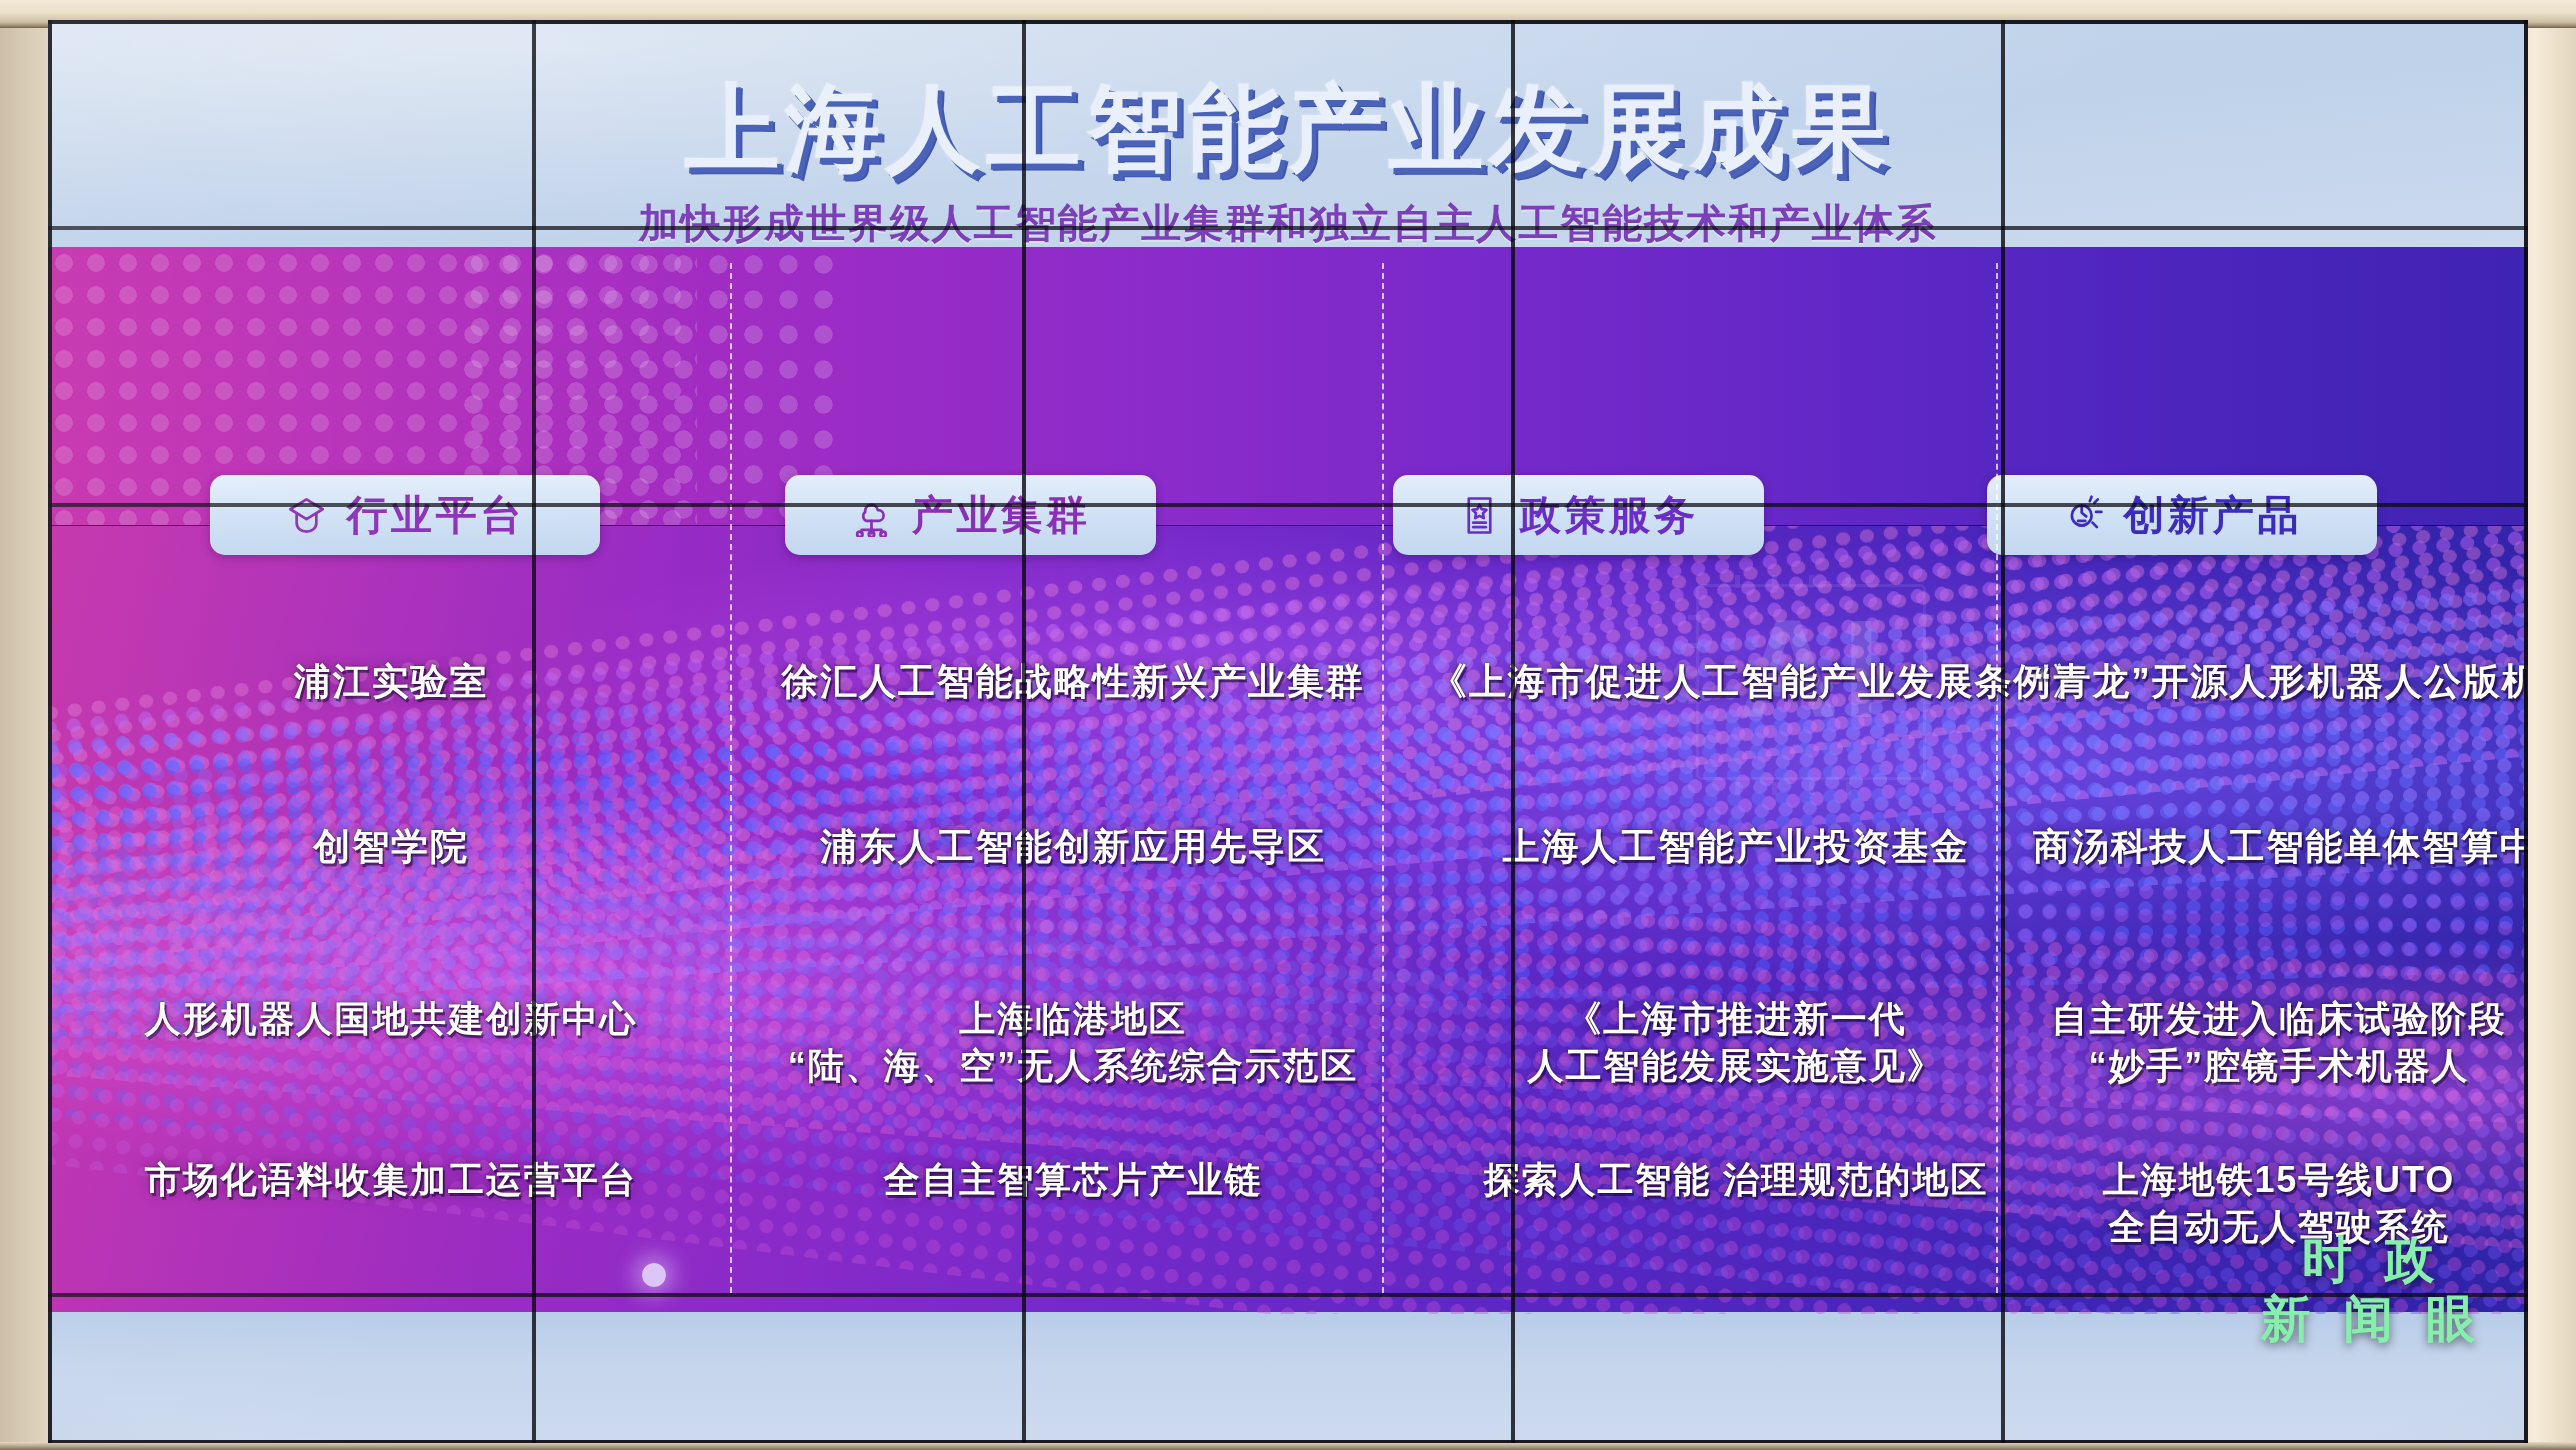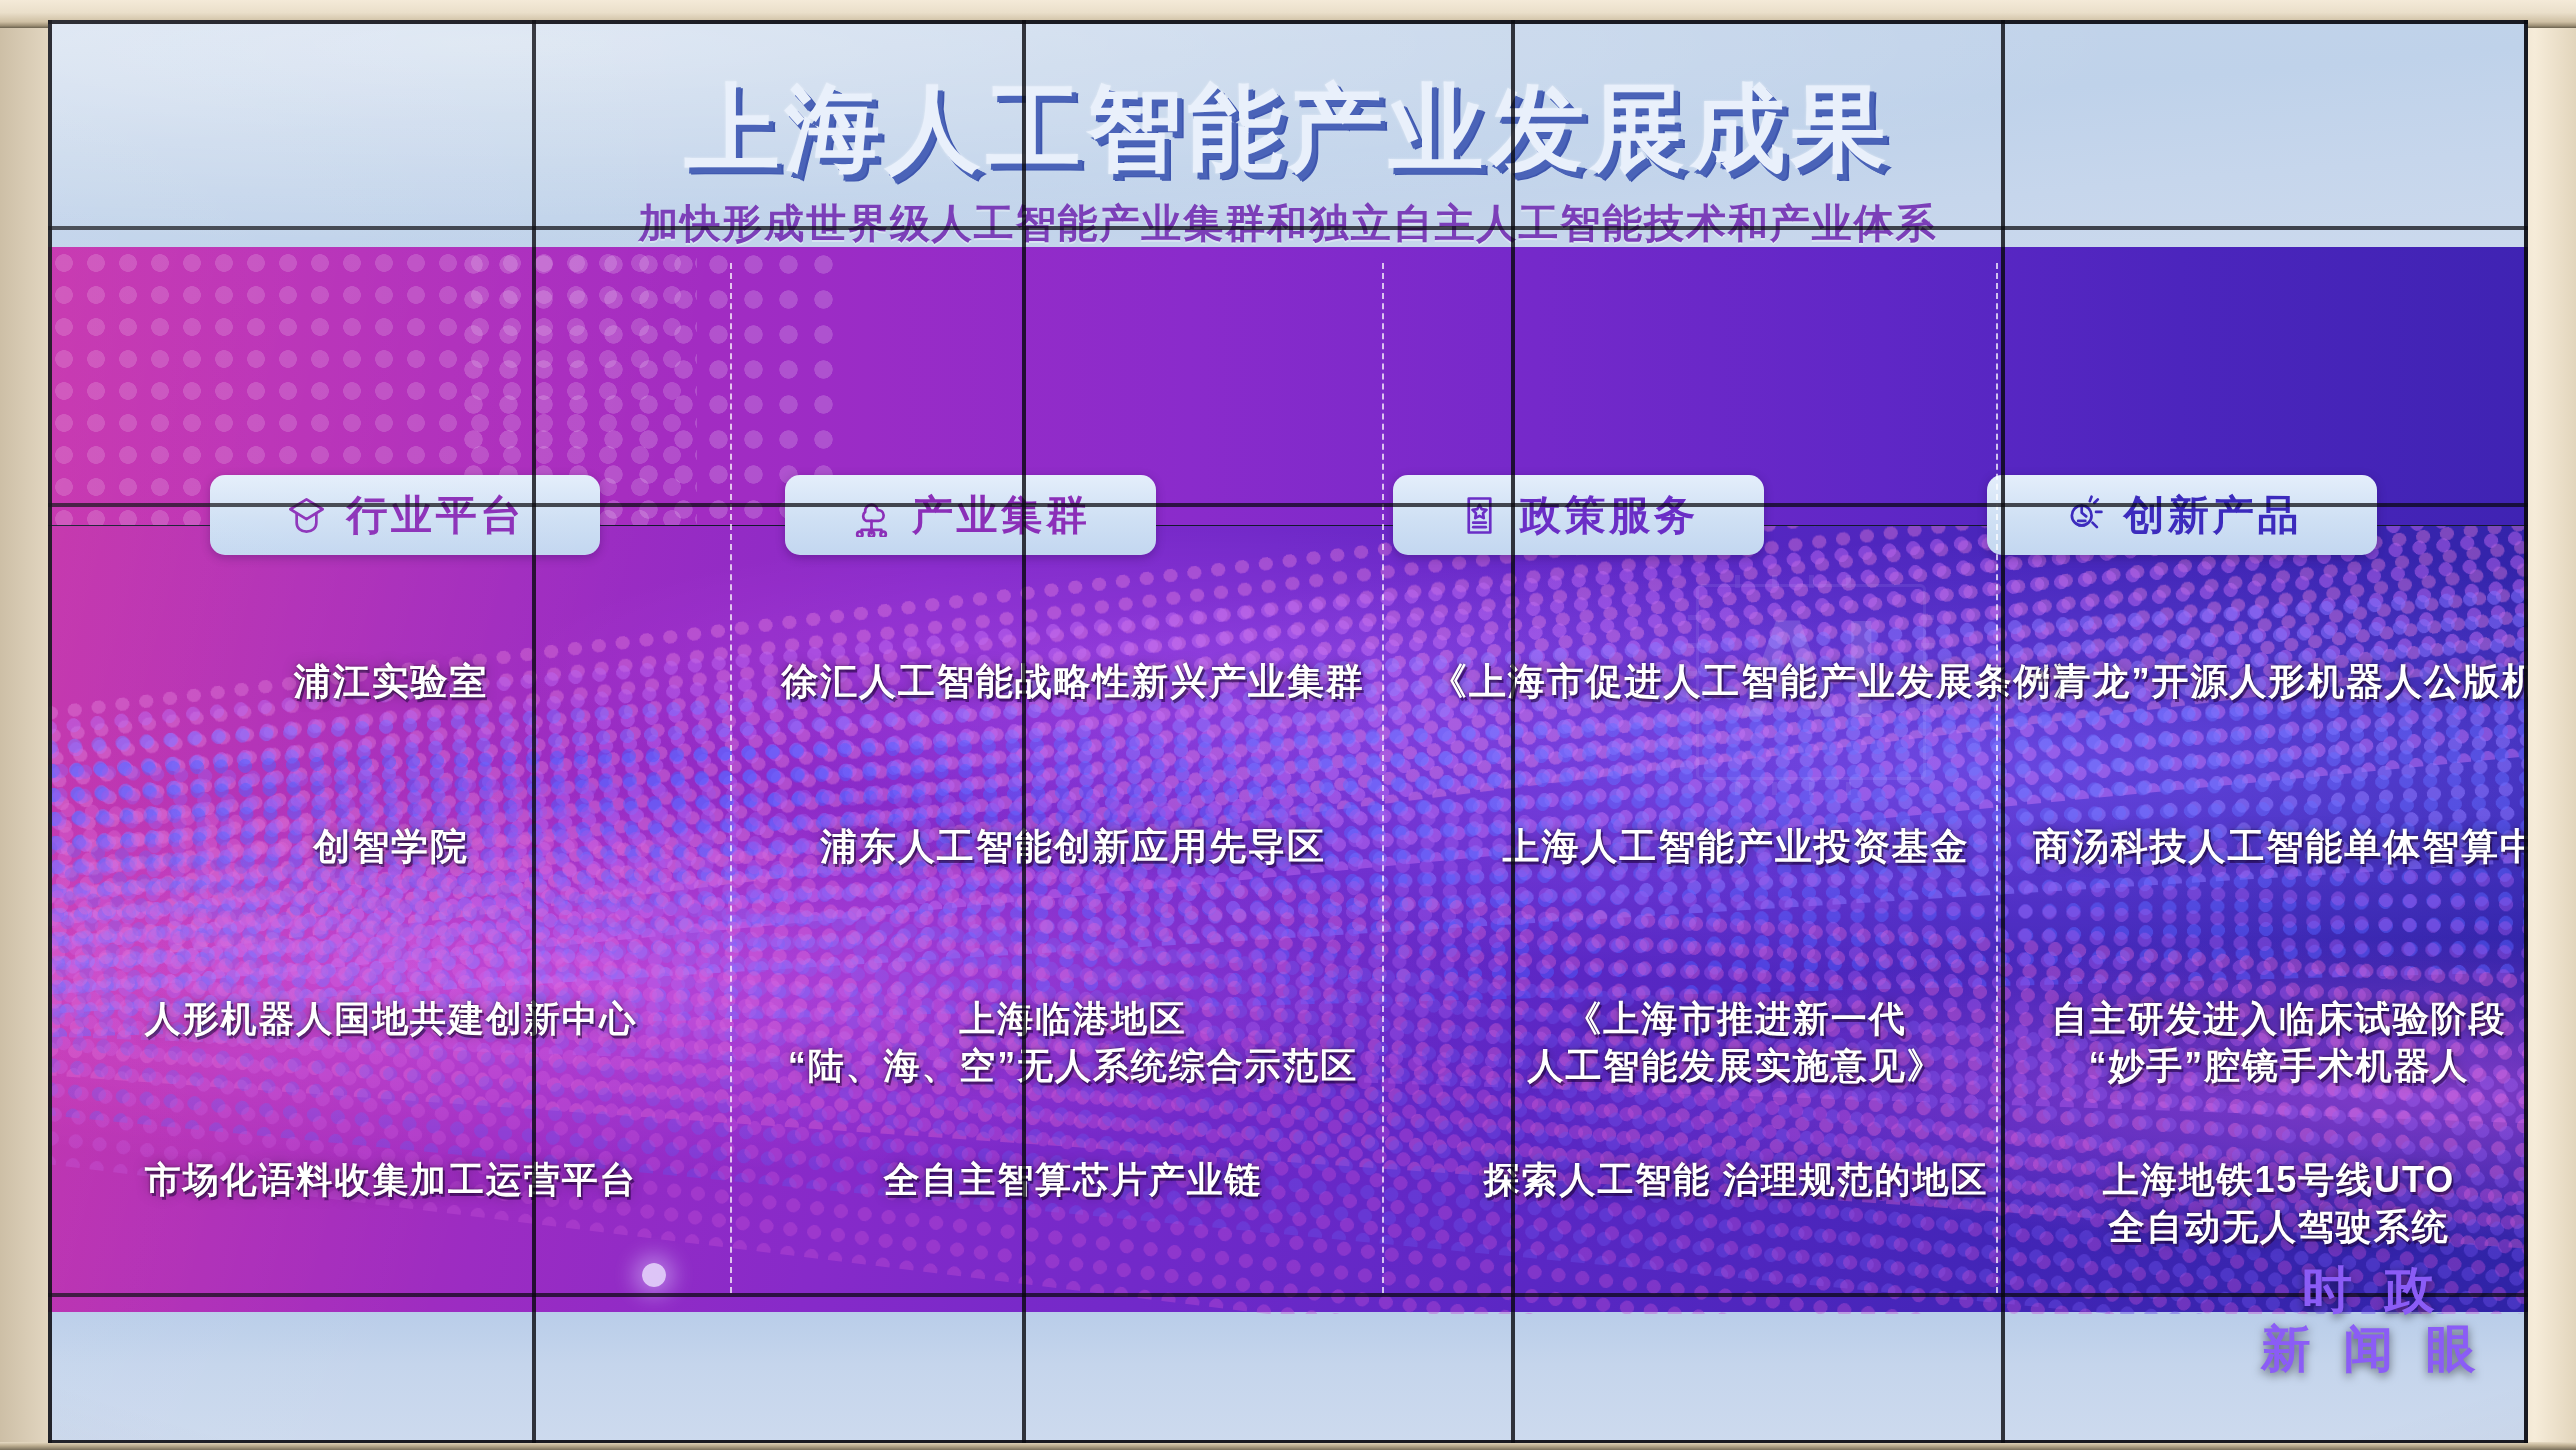--- a/index.html
+++ b/index.html
@@ -210,22 +210,22 @@
   
   .blob{
     position:absolute;left:594px;top:1243px;width:24px;height:24px;
     border-radius:50%;background:rgba(235,225,255,.85);
     box-shadow:0 0 20.4px 9.3px rgba(220,200,255,.45);
     pointer-events:none;
   }
 
   
   .wm{
-    position:absolute;right:43px;bottom:64px;
-    text-align:center;color:#8b5cf6;
+    position:absolute;right:43px;bottom:94px;
+    text-align:center;color:#86efac;
     font-weight:700;letter-spacing:9.3px;
     text-shadow:0 2.8px 9.3px rgba(0,0,0,.55);
     line-height:1.18;
   }
   .wm .l1{font-size:50px;}
   .wm .l2{font-size:50px;}
 
   
   .sheen{
     position:absolute;inset:0;pointer-events:none;

